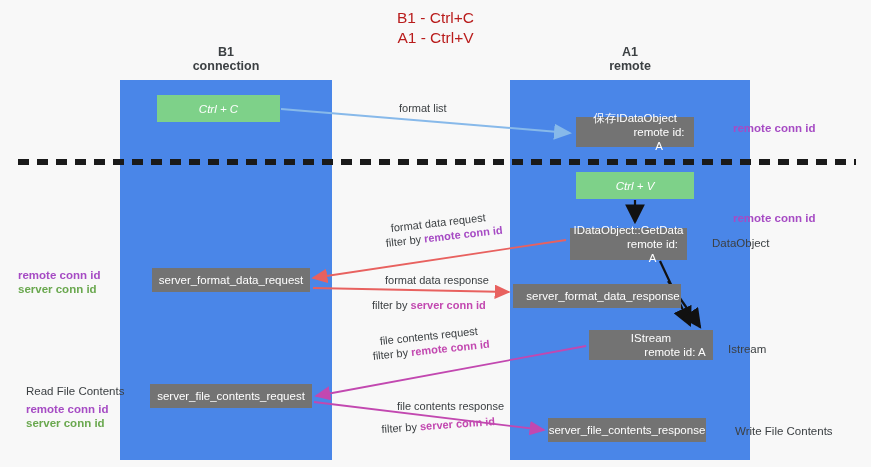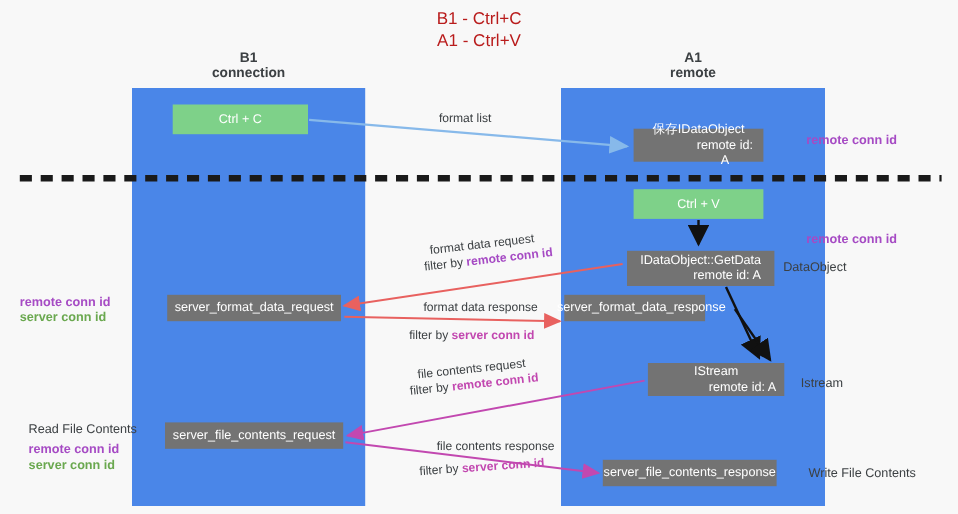--- a/index.html
+++ b/index.html
@@ -50,30 +50,30 @@
     flex-direction: column;
     align-items: center;
     justify-content: center;
     color: #ffffff;
     font-size: 11.5px;
     line-height: 14px;
     text-align: center;
     box-sizing: border-box;
     padding: 2px 6px;
   }
-  .box.green { background: #7ed189; }
+  .box.green { background: #7ed189; font-style: italic; }
   .box.orange { background: #737373; }
   .box .l2 { font-size: 11.5px; margin-left: 48px; }
 
   .b-ctrlc   { left: 157px; top: 95px;  width: 123px; height: 27px; }
   .b-save    { left: 576px; top: 117px; width: 118px; height: 30px; }
   .b-ctrlv   { left: 576px; top: 172px; width: 118px; height: 27px; text-align: right; }
-  .b-getdata { left: 570px; top: 228px; width: 134px; height: 32px; }
+  .b-getdata { left: 570px; top: 228px; width: 117px; height: 32px; }
   .b-sfdreq  { left: 152px; top: 268px; width: 158px; height: 24px; }
-  .b-sfdres  { left: 513px; top: 268px; width: 128px; height: 24px; padding-left: 18px; }
+  .b-sfdres  { left: 513px; top: 284px; width: 168px; height: 24px; padding-left: 18px; }
   .b-istream { left: 589px; top: 330px; width: 124px; height: 30px; }
   .b-sfcreq  { left: 150px; top: 384px; width: 162px; height: 24px; }
   .b-sfcres  { left: 548px; top: 418px; width: 158px; height: 24px; }
 
   .side-note {
     position: absolute;
     font-size: 11.5px;
     line-height: 14px;
   }
   .side-note .plain { color: #3c4043; }

